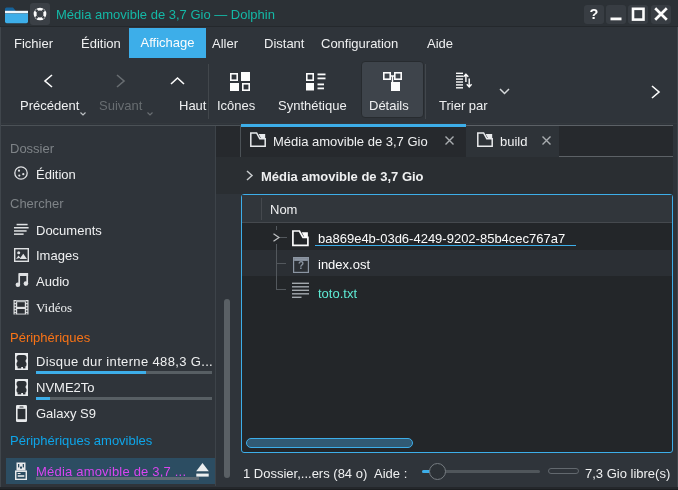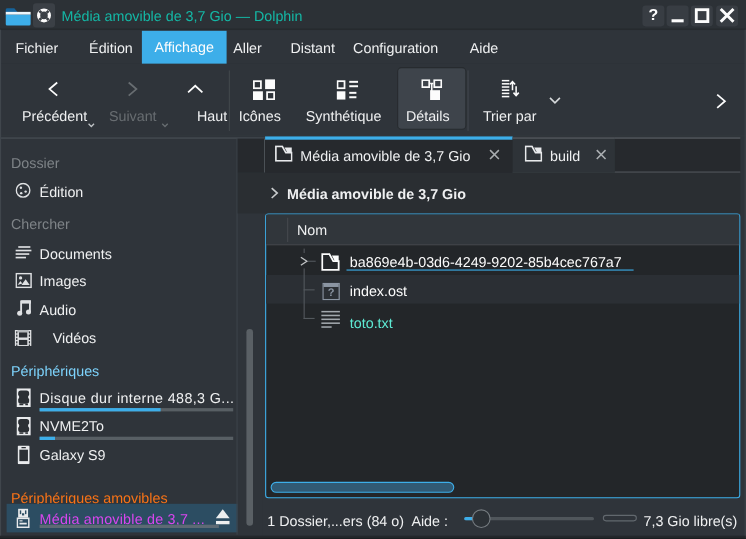--- a/index.html
+++ b/index.html
@@ -210,22 +210,22 @@
         <rect x="1.7" y="11.2" width="1.1" height="1.9"></rect>
         <rect x="1.7" y="14.2" width="1.1" height="1.3"></rect>
       <rect x="13.2" y="2.2" width="1.1" height="1.9"></rect>
         <rect x="13.2" y="5.2" width="1.1" height="1.9"></rect>
         <rect x="13.2" y="8.2" width="1.1" height="1.9"></rect>
         <rect x="13.2" y="11.2" width="1.1" height="1.9"></rect>
         <rect x="13.2" y="14.2" width="1.1" height="1.3"></rect>
     </g>
   </svg>
   </div>
-<div class="abs" style="left:48px;top:300px;">Vidéos</div>
-<div class="abs" style="left:10px;top:330px;color:#7dd3fc;">Périphériques</div>
+<div class="abs" style="left:36px;top:300px;font-family:Liberation Serif, serif;">Vidéos</div>
+<div class="abs" style="left:10px;top:330px;color:#f97316;">Périphériques</div>
 
 <div class="abs" style="left:15px;top:353px;">
   <svg width="13" height="17" viewBox="0 0 13 17">
     <rect x="0" y="0" width="13" height="17" fill="#e8eaec"></rect>
     <path d="M4 2 h5 q2.5 0 2.5 2.5 v1.5 q-1 1-1 2 t1 2 v1.5 q0 2.5-2.5 2.5 h-5 q-2.5 0-2.5-2.5 V10 q1-1 1-2 t-1-2 V4.5 Q1.5 2 4 2 z" fill="#2b2f34"></path>
     <rect x="2.6" y="14" width="3.6" height="1.4" fill="#2b2f34"></rect>
       <rect x="8" y="14" width="2.4" height="1.4" fill="#2b2f34"></rect>
   </svg>
   </div>
 <div class="abs" style="left:36px;top:354px;white-space:nowrap;letter-spacing:0.35px;">Disque dur interne 488,3 G...</div>
@@ -245,21 +245,21 @@
 <div class="abs" style="left:36px;top:397px;width:14px;height:3px;background:#3daee9;"></div>
 
 <div class="abs" style="left:16px;top:405px;">
   <svg width="11" height="17" viewBox="0 0 11 17">
     <rect x="0" y="0" width="11" height="17" rx="1.2" fill="#e8eaec"></rect>
     <rect x="1.6" y="3.8" width="7.8" height="10.4" fill="#2b2f34"></rect>
     <rect x="3.4" y="1.4" width="4.2" height="1.2" rx="0.6" fill="#2b2f34"></rect>
   </svg>
   </div>
 <div class="abs" style="left:36px;top:406px;">Galaxy S9</div>
-<div class="abs" style="left:10px;top:445px;color:#f97316;">Périphériques amovibles</div>
+<div class="abs" style="left:10px;top:433px;color:#0ea5e9;">Périphériques amovibles</div>
 
 <div class="abs" style="left:6px;top:458px;width:210px;height:26px;background:#2c4d62;"></div>
 <div class="abs" style="left:15px;top:462px;">
   <svg width="12" height="18" viewBox="0 0 12 18">
     <rect x="1.5" y="0.5" width="9" height="8" fill="#e8eaec"></rect>
     <rect x="3" y="2" width="1.3" height="3.4" fill="#2c4d62"></rect>
     <rect x="7.7" y="2" width="1.3" height="3.4" fill="#2c4d62"></rect>
     <rect x="5" y="4.6" width="2" height="2" fill="#2c4d62"></rect>
     <rect x="0.7" y="9.2" width="10.6" height="8.2" fill="none" stroke="#e8eaec" stroke-width="1.5"></rect>
     <rect x="2.7" y="11" width="2.8" height="1" fill="#e8eaec"></rect>

